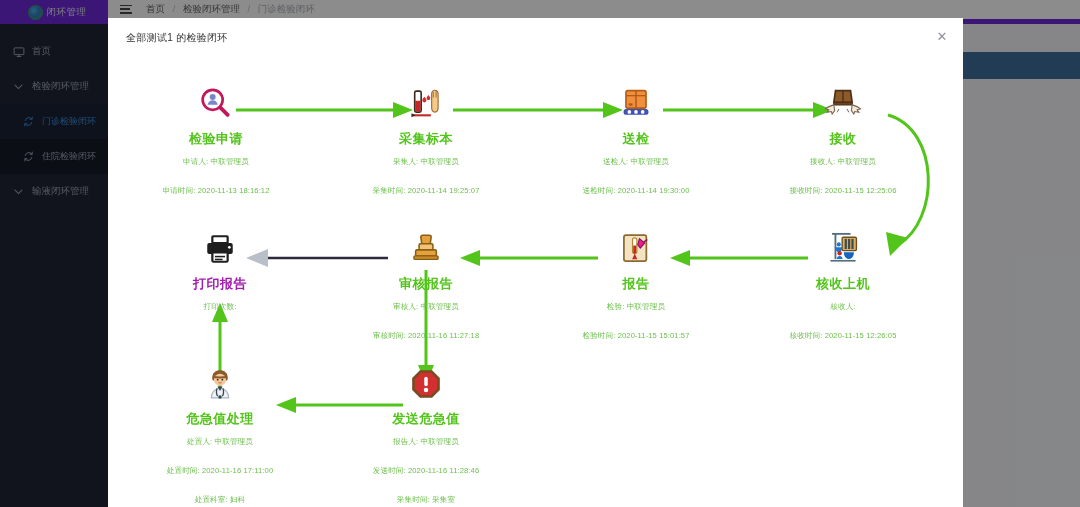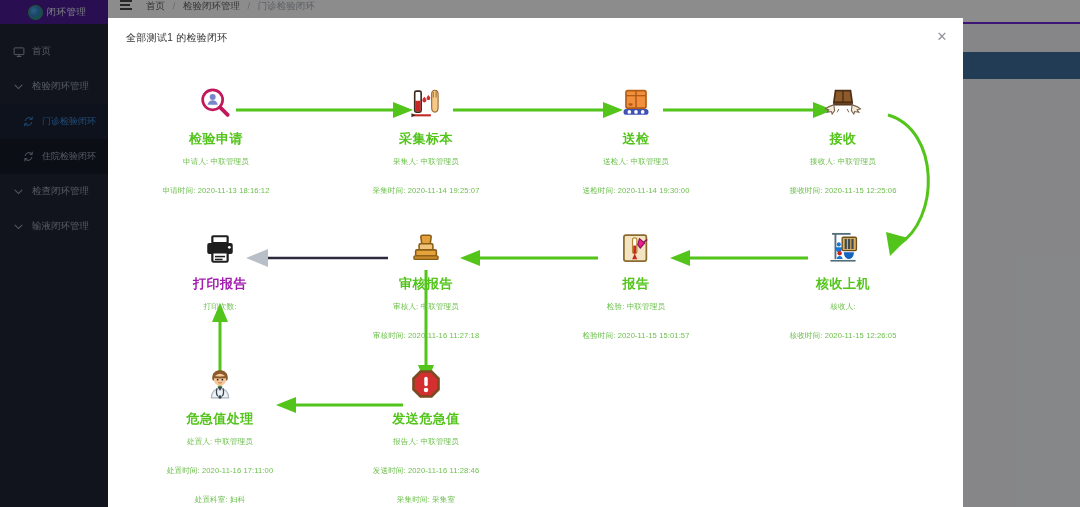--- a/index.html
+++ b/index.html
@@ -10,21 +10,21 @@
     background: #ffffff;
   }
   #app { position: relative; width: 1080px; height: 507px; background: #f0f2f5; }
 
   
   .sidebar {
     position: absolute; left: 0; top: 0; width: 108px; height: 507px;
     background: #1f2535; z-index: 1;
   }
   .logo-bar {
-    height: 24px; background: #4c1d95; display: flex; align-items: center;
+    height: 24px; background: #6d28d9; display: flex; align-items: center;
     justify-content: center; gap: 4px; padding-left: 6px;
   }
   .logo-mark {
     width: 15px; height: 15px; border-radius: 50%;
     background: radial-gradient(circle at 35% 35%, #4fb0e8 0%, #2f7fbf 45%, #2aa05a 100%);
     border: 1px solid #3ba05e; flex: 0 0 auto;
   }
   .logo-text { color: #dfe4ee; font-size: 9.5px; letter-spacing: .5px; white-space: nowrap; }
 
   .nav { padding-top: 10px; }
@@ -35,22 +35,22 @@
   .nav-item .ic { width: 13px; height: 13px; margin-right: 7px; flex: 0 0 auto;
     display: inline-flex; align-items: center; justify-content: center; }
   .nav-item.sub { padding-left: 22px; font-size: 9px; }
   .nav-group { background: #161b29; }
   .nav-item.active { color: #3b8ce0; background: #1a2233; }
   .nav-item svg { display: block; }
 
   
   .header {
     position: absolute; left: 108px; top: 0; right: 0; height: 24px;
-    background: #ffffff; display: flex; align-items: flex-start; padding-left: 12px;
-    border-bottom: 2px solid #6d28d9; z-index: 1;
+    background: #ffffff; display: flex; align-items: center; padding-left: 12px;
+    border-bottom: 5px solid #6d28d9; z-index: 1;
   }
   .menu-toggle { width: 12px; height: 10px; margin-right: 14px; flex: 0 0 auto; cursor:pointer; }
   .menu-toggle span { display:block; height:1.6px; background:#4a4a4a; margin-bottom:2.4px; }
   .menu-toggle span:nth-child(2){ width:80%; }
   .breadcrumb { font-size: 9.5px; color: #606266; white-space: nowrap; }
   .breadcrumb .sep { color: #c0c4cc; margin: 0 5px; }
   .breadcrumb .cur { color: #a9aeb8; }
 
   
   .page-bg { position: absolute; left:108px; top:24px; right:0; bottom:0; background:#f4f5f7; }
@@ -136,28 +136,20 @@
           <span class="ic">
             <svg width="11" height="11" viewBox="0 0 16 16">
                 <path d="M13 4.5A5.5 5.5 0 0 0 3.2 6.6M3 11.5A5.5 5.5 0 0 0 12.8 9.4" fill="none" stroke="#9aa3b4" stroke-width="1.4" stroke-linecap="round"></path>
                 <path d="M13.4 1.6v3.2h-3.2M2.6 14.4v-3.2h3.2" fill="none" stroke="#9aa3b4" stroke-width="1.4" stroke-linecap="round"></path>
               </svg>
           </span>
           <span>住院检验闭环</span>
         </div>
       </div>
 
-      <div class="nav-item">
-        <span class="ic">
-          <svg width="11" height="11" viewBox="0 0 16 16">
-              <path d="M3 6l5 5 5-5" fill="none" stroke="#9aa3b4" stroke-width="1.5" stroke-linecap="round"></path>
-            </svg>
-        </span>
-        <span>检查闭环管理</span>
-      </div>
 
       <div class="nav-item">
         <span class="ic">
           <svg width="11" height="11" viewBox="0 0 16 16">
               <path d="M3 6l5 5 5-5" fill="none" stroke="#9aa3b4" stroke-width="1.5" stroke-linecap="round"></path>
             </svg>
         </span>
         <span>输液闭环管理</span>
       </div>
 

